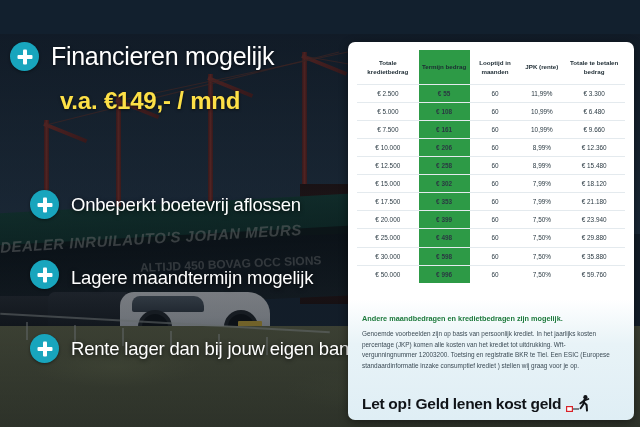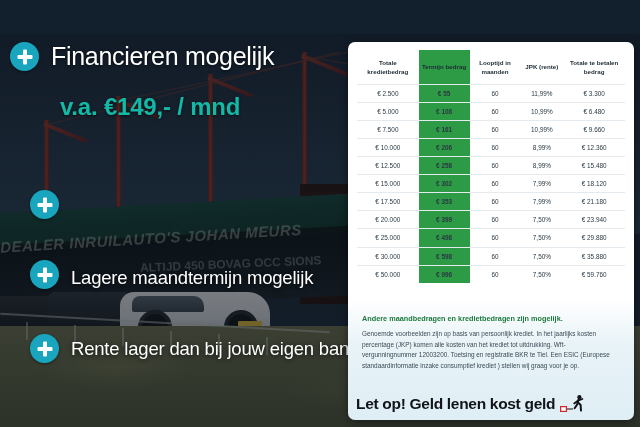--- a/index.html
+++ b/index.html
@@ -183,26 +183,26 @@
   }
   .headline-1 {
     color: #ffffff;
     font-size: 25px;
     font-weight: normal;
     letter-spacing: -0.3px;
     white-space: nowrap;
     text-shadow: 0 1px 3px rgba(0,0,0,.6);
   }
   .headline-2 {
-    color: #14b8a6;
+    color: #fde047;
     font-size: 24px;
     font-weight: bold;
     letter-spacing: -0.2px;
     white-space: nowrap;
-    margin-top: 22px;
+    margin-top: 16px;
     padding-left: 60px;
     text-align: left;
     text-shadow: 0 1px 3px rgba(0,0,0,.6);
   }
 
   .plus-icon {
     flex: 0 0 auto;
     width: 29px;
     height: 29px;
     border-radius: 50%;
@@ -320,21 +320,21 @@
     color: #3c4b55;
     font-size: 6.4px;
     line-height: 1.62;
     text-align: left;
   }
 
   .warn-row {
     position: absolute;
     left: 0; bottom: 6px;
     width: 286px;
-    padding-left: 8px;
+    padding-left: 14px;
     box-sizing: border-box;
     display: flex;
     align-items: center;
   }
   .warn-text {
     color: #111418;
     font-size: 15.5px;
     font-weight: bold;
     letter-spacing: -0.3px;
     white-space: nowrap;
@@ -400,20 +400,21 @@
     <div class="headline-block">
       <div class="headline-row">
         <div class="plus-icon"></div>
         <div class="headline-1">Financieren mogelijk</div>
       </div>
       <div class="headline-2">v.a. €149,- / mnd</div>
     </div>
 
     <div class="bullet bullet-1">
       <div class="plus-icon"></div>
+      <div class="bullet-label">Onbeperkt boetevrij aflossen</div>
     </div>
 
     <div class="bullet bullet-2">
       <div class="plus-icon"></div>
       <div class="bullet-label">Lagere maandtermijn mogelijk</div>
     </div>
 
     <div class="bullet bullet-3">
       <div class="plus-icon"></div>
       <div class="bullet-label">Rente lager dan bij jouw eigen bank</div>

